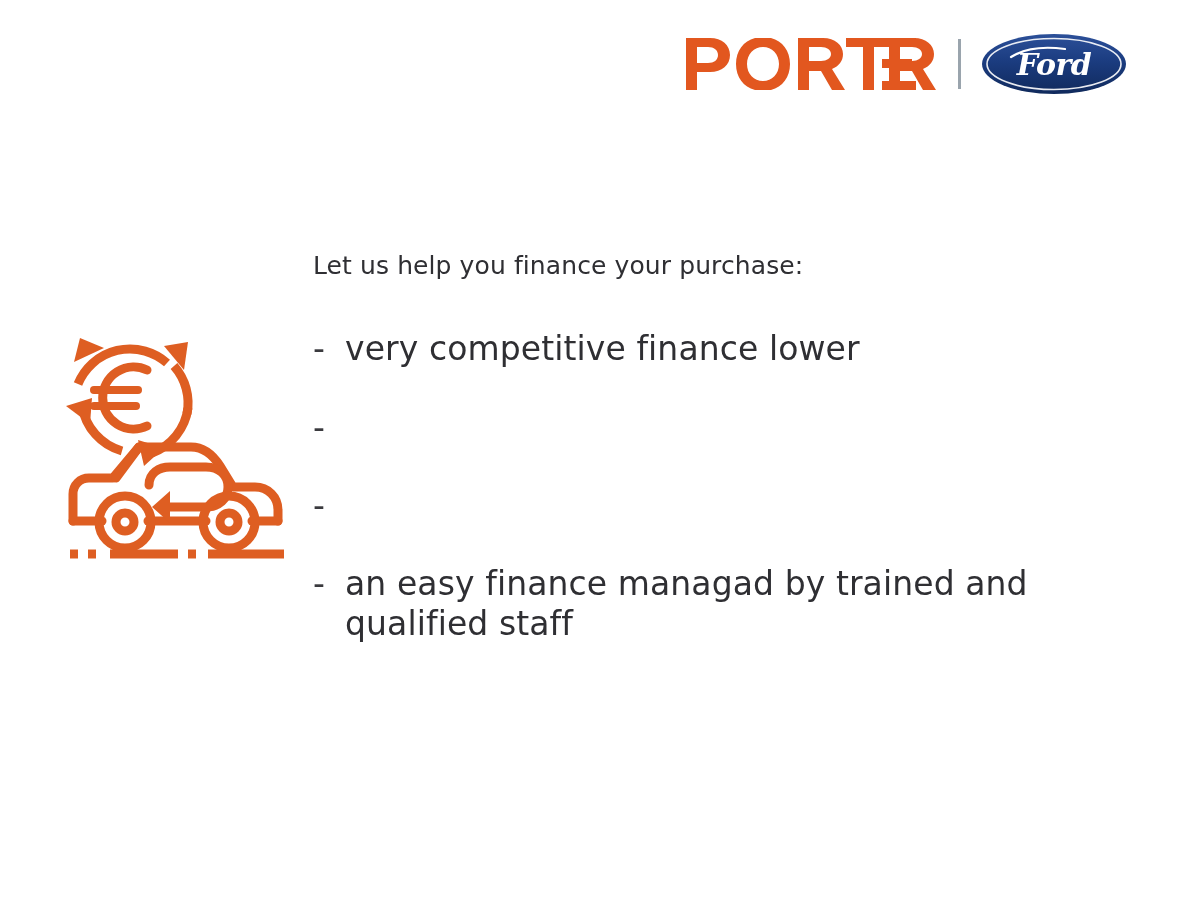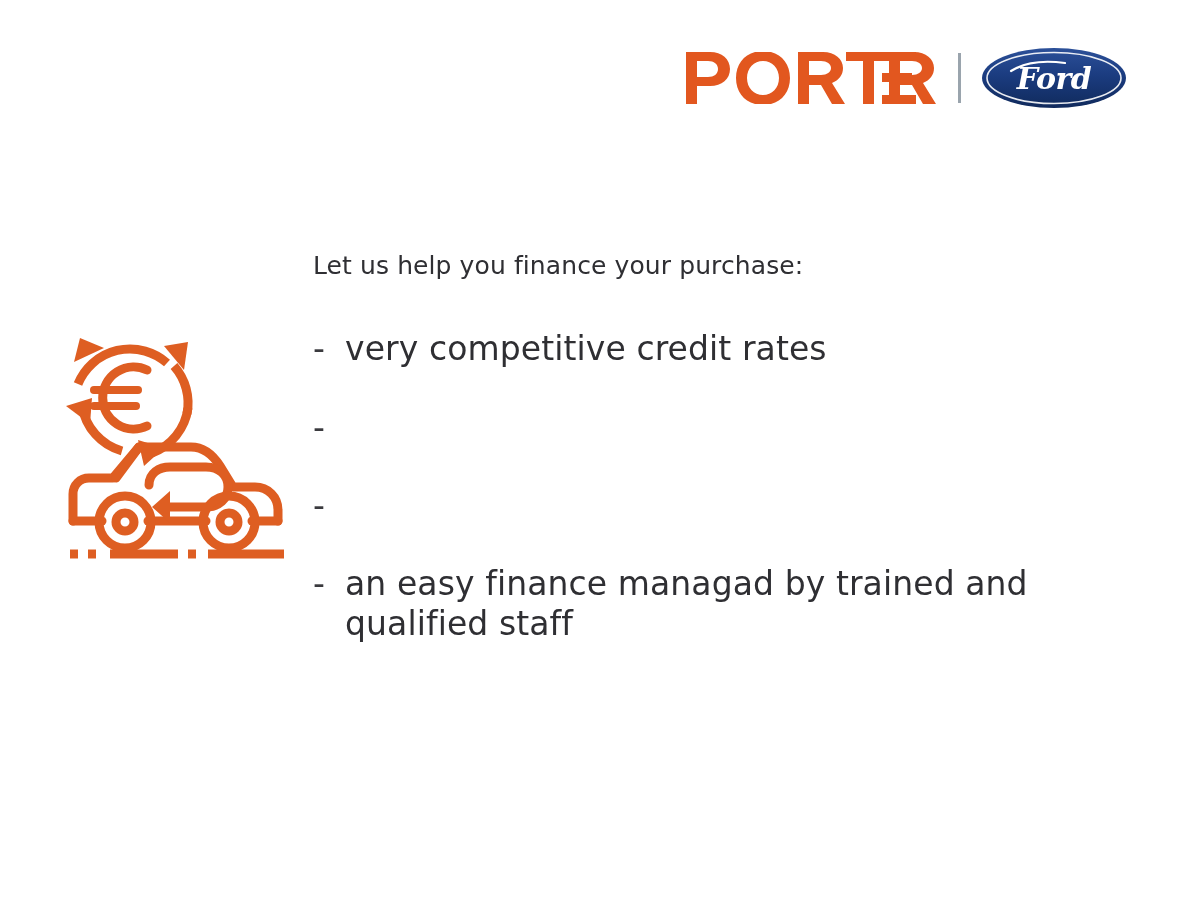--- a/index.html
+++ b/index.html
@@ -19,21 +19,21 @@
   .slide {
     position: relative;
     width: 1200px;
     height: 900px;
     background: #ffffff;
   }
 
   
   .logo-lockup {
     position: absolute;
-    top: 42px;
+    top: 28px;
     left: 686px;
     display: flex;
     align-items: center;
     height: 72px;
   }
 
   .porter-wordmark {
     display: flex;
     align-items: center;
     height: 52px;
@@ -231,21 +231,21 @@
   </div>
 
   <div class="content">
 
     <p class="headline">Let us help you finance your purchase:</p>
 
     <ul class="bullet-list">
 
       <li class="bullet-item">
         <span class="bullet-dash">-</span>
-        <span class="bullet-text">very competitive credit rates</span>
+        <span class="bullet-text">very competitive finance lower</span>
       </li>
 
       <li class="bullet-item">
         <span class="bullet-dash">-</span>
       </li>
 
       <li class="bullet-item">
         <span class="bullet-dash">-</span>
       </li>
 

